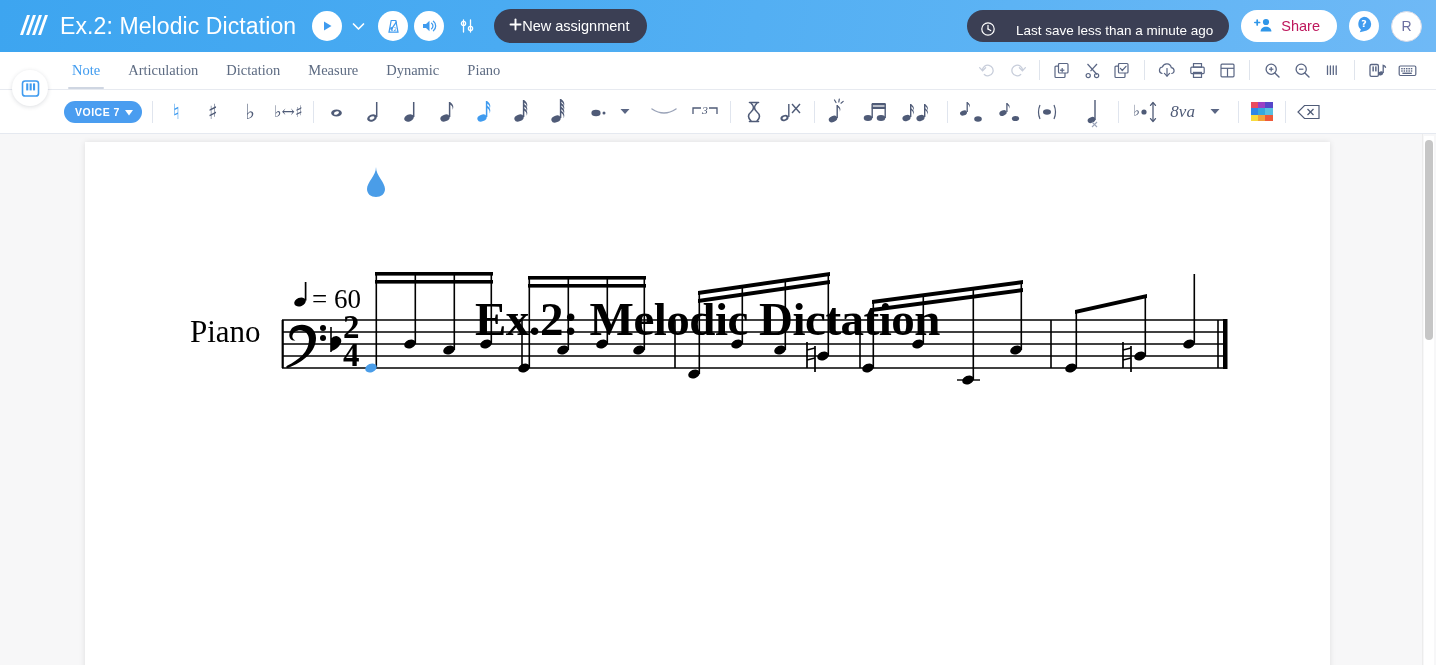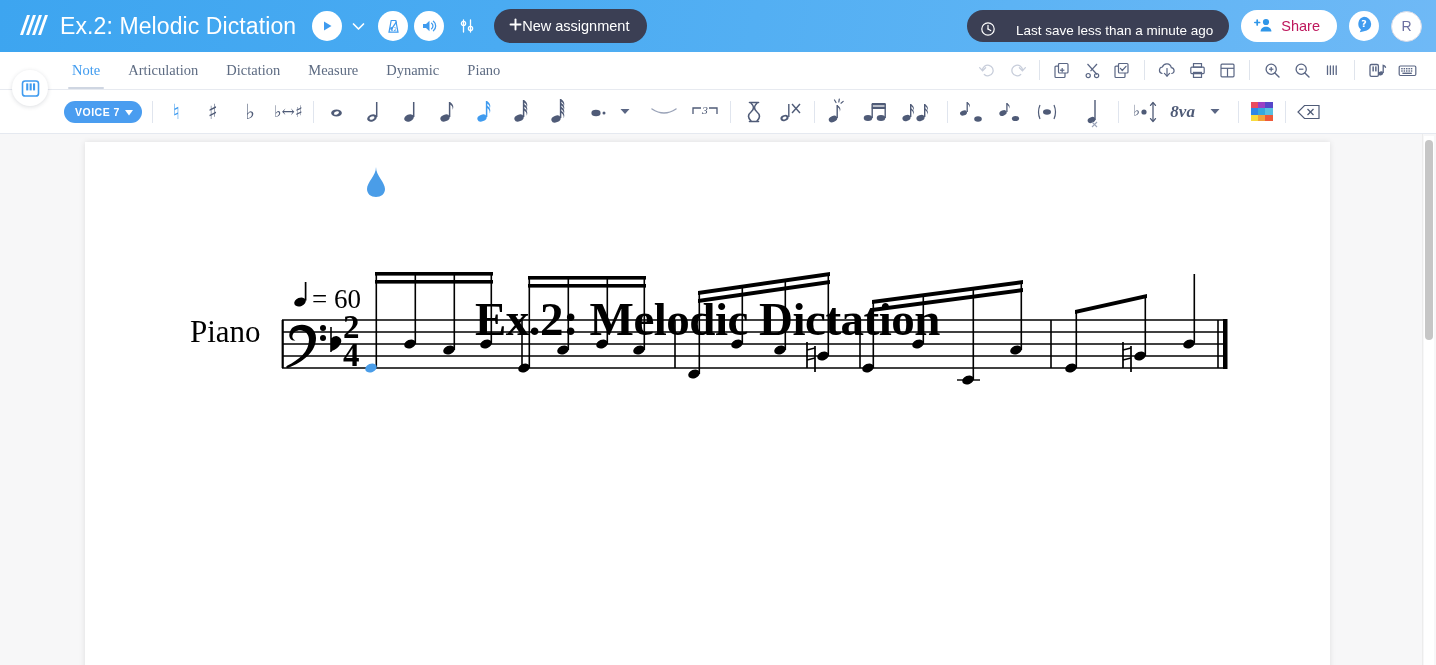--- a/index.html
+++ b/index.html
@@ -692,21 +692,21 @@
 
   <div class="nb gap">
     <svg width="30" height="24" viewBox="0 0 30 24">
         <text x="4" y="16" font-size="15" fill="#4f5b77" font-family="DejaVu Serif, serif">♭</text>
         <circle cx="15" cy="12" r="2.6" fill="#4f5b77"></circle>
         <line x1="24" y1="3" x2="24" y2="21" stroke="#4f5b77" stroke-width="1.3"></line>
         <polyline points="21.5,5.4 24,2.5 26.5,5.4" fill="none" stroke="#4f5b77" stroke-width="1.3" stroke-linecap="round" stroke-linejoin="round"></polyline>
         <polyline points="21.5,18.6 24,21.5 26.5,18.6" fill="none" stroke="#4f5b77" stroke-width="1.3" stroke-linecap="round" stroke-linejoin="round"></polyline>
       </svg>
   </div>
-  <div class="nb" style="font-family:'Liberation Serif',serif;font-size:17px;font-style:italic;font-weight:bold;color:#4f5b77;">8va</div>
+  <div class="nb" style="font-family:'Liberation Serif',serif;font-size:17px;font-style:italic;font-weight:normal;color:#4f5b77;">8va</div>
   <div class="nb" style="margin-left:6px;">
     <svg width="10" height="7" viewBox="0 0 10 7">
         <polygon points="0.5,1 9.5,1 5,6" fill="#5a6684"></polygon>
       </svg>
   </div>
 
   <div class="nb-sep"></div>
 
   <div class="nb">
     <span class="palette">

